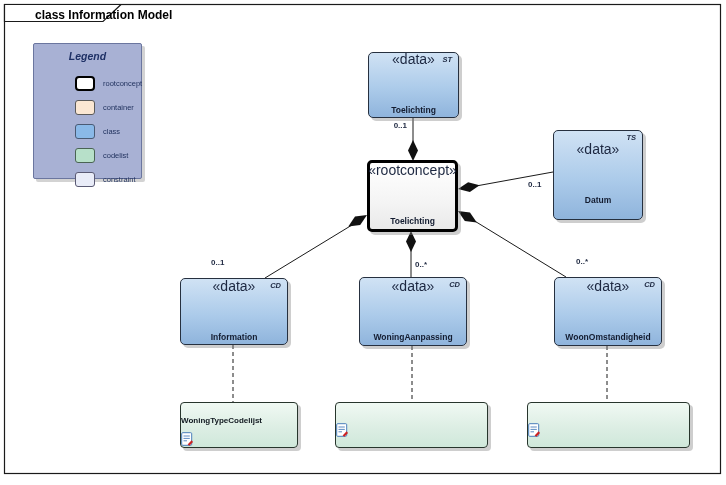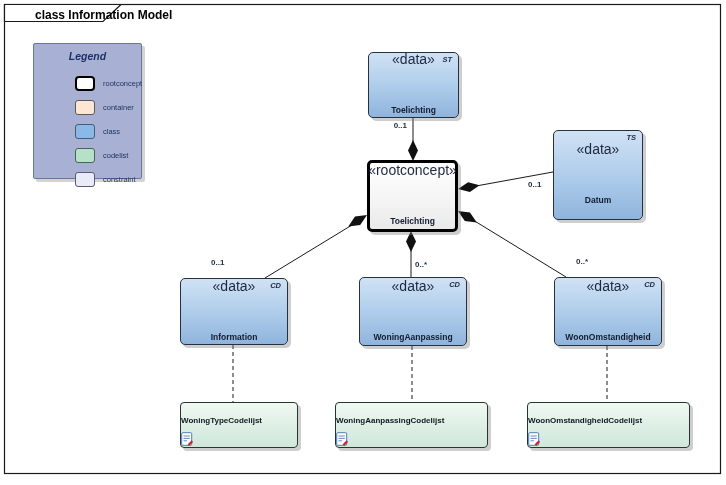--- a/index.html
+++ b/index.html
@@ -182,32 +182,30 @@
   <svg class="doc-icon" viewBox="0 0 12 14">
     <rect x="0.7" y="0.7" width="10" height="12.6" rx="1" fill="#ffffff" stroke="#4a7ebb" stroke-width="1"></rect>
     <line x1="2.5" y1="4" x2="8.8" y2="4" stroke="#4a7ebb" stroke-width="0.9"></line>
     <line x1="2.5" y1="6.4" x2="8.8" y2="6.4" stroke="#4a7ebb" stroke-width="0.9"></line>
     <line x1="2.5" y1="8.8" x2="6" y2="8.8" stroke="#4a7ebb" stroke-width="0.9"></line>
     <path d="M6.6,12.6 L10.6,8.2 L12,10 L8.4,13.8 Z" fill="#cc2222"></path>
   </svg>
 </div>
 
 <div class="node codelist" style="left:335px; top:402px; width:153px; height:46px">
-  <span class="cl-name">WoningAanpassingCodelijst</span>
   <svg class="doc-icon" viewBox="0 0 12 14">
     <rect x="0.7" y="0.7" width="10" height="12.6" rx="1" fill="#ffffff" stroke="#4a7ebb" stroke-width="1"></rect>
     <line x1="2.5" y1="4" x2="8.8" y2="4" stroke="#4a7ebb" stroke-width="0.9"></line>
     <line x1="2.5" y1="6.4" x2="8.8" y2="6.4" stroke="#4a7ebb" stroke-width="0.9"></line>
     <line x1="2.5" y1="8.8" x2="6" y2="8.8" stroke="#4a7ebb" stroke-width="0.9"></line>
     <path d="M6.6,12.6 L10.6,8.2 L12,10 L8.4,13.8 Z" fill="#cc2222"></path>
   </svg>
 </div>
 
 <div class="node codelist" style="left:527px; top:402px; width:163px; height:46px">
-  <span class="cl-name">WoonOmstandigheidCodelijst</span>
   <svg class="doc-icon" viewBox="0 0 12 14">
     <rect x="0.7" y="0.7" width="10" height="12.6" rx="1" fill="#ffffff" stroke="#4a7ebb" stroke-width="1"></rect>
     <line x1="2.5" y1="4" x2="8.8" y2="4" stroke="#4a7ebb" stroke-width="0.9"></line>
     <line x1="2.5" y1="6.4" x2="8.8" y2="6.4" stroke="#4a7ebb" stroke-width="0.9"></line>
     <line x1="2.5" y1="8.8" x2="6" y2="8.8" stroke="#4a7ebb" stroke-width="0.9"></line>
     <path d="M6.6,12.6 L10.6,8.2 L12,10 L8.4,13.8 Z" fill="#cc2222"></path>
   </svg>
 </div>
 
 <span class="mult ra" style="left:375px; top:121px">0..1</span>

